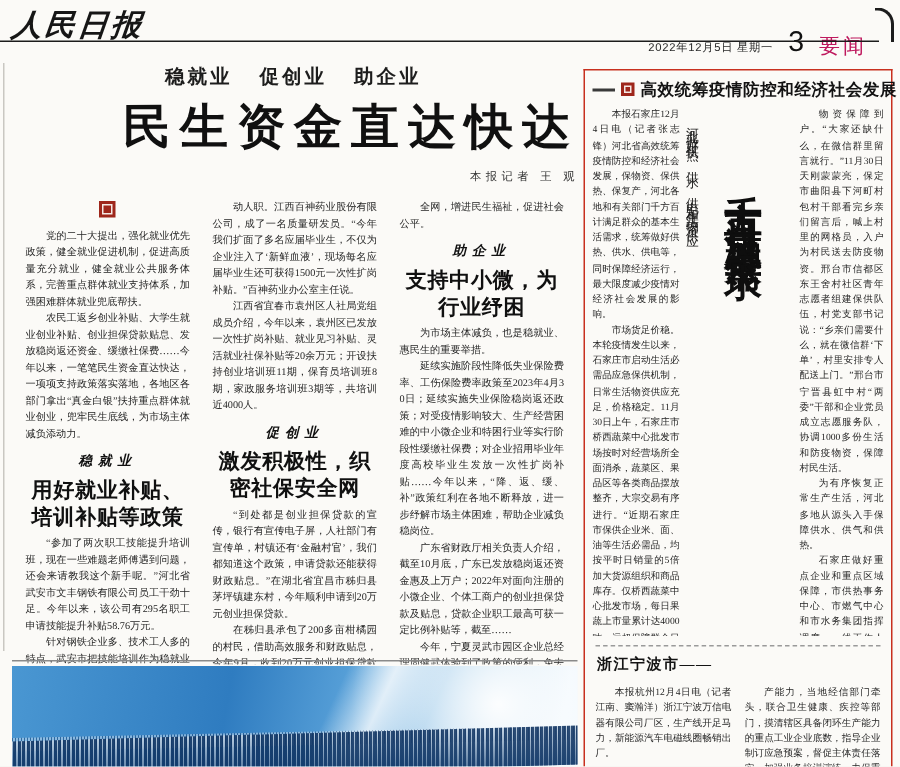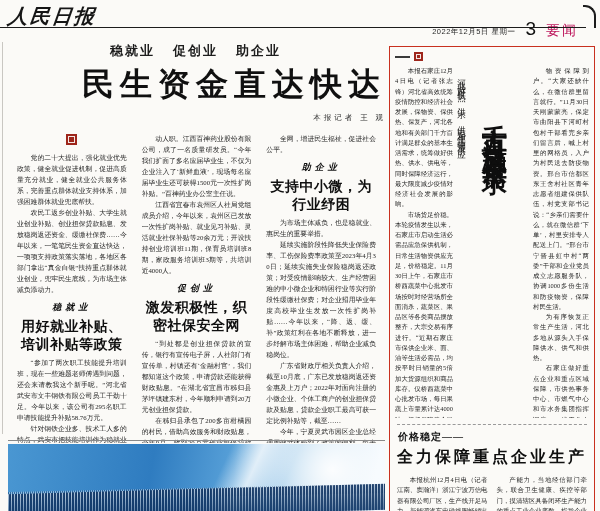--- a/index.html
+++ b/index.html
@@ -183,20 +183,21 @@
 <div class="photo">
   <div class="streak"></div>
   <div class="panels2"></div>
   <div class="panels"></div>
 </div>
 
 <div class="sidebox">
   <div class="sidebox-header">
     <span class="sb-dash"></span>
     <span class="pd-icon small"></span>
+    <span class="sb-title">高效统筹疫情防控和经济社会发展</span>
   </div>
 
   <div class="art1">
     <div class="a1-col a1-left">
       <p>本报石家庄12月4日电（记者张志锋）河北省高效统筹疫情防控和经济社会发展，保物资、保供热、保复产，河北各地和有关部门千方百计满足群众的基本生活需求，统筹做好供热、供水、供电等，同时保障经济运行，最大限度减少疫情对经济社会发展的影响。</p>
       <p>市场货足价稳。本轮疫情发生以来，石家庄市启动生活必需品应急保供机制，日常生活物资供应充足，价格稳定。11月30日上午，石家庄市桥西蔬菜中心批发市场按时对经营场所全面消杀，蔬菜区、果品区等各类商品摆放整齐，大宗交易有序进行。“近期石家庄市保供企业米、面、油等生活必需品，均按平时日销量的5倍加大货源组织和商品库存。仅桥西蔬菜中心批发市场，每日果蔬上市量累计达4000吨，远超保障群众日常需求。”石家庄市商务局党组书记、局长王晓辉说，为保障物资配送及时，石家庄市组建无接触配送队伍，组织物资企业员工、志愿者等及时将商品送达居民。</p>
 
     </div>
     <div class="a1-mid">
       <div class="v-subtitle">河北做好供热、供水、供电和生活物资供应</div>
@@ -206,22 +207,21 @@
       <p>物资保障到户。“大家还缺什么，在微信群里留言就行。”11月30日天刚蒙蒙亮，保定市曲阳县下河町村包村干部看完乡亲们留言后，喊上村里的网格员，入户为村民送去防疫物资。邢台市信都区东王舍村社区青年志愿者组建保供队伍，村党支部书记说：“乡亲们需要什么，就在微信群‘下单’，村里安排专人配送上门。”邢台市宁晋县虹中村“两委”干部和企业党员成立志愿服务队，协调1000多份生活和防疫物资，保障村民生活。</p>
       <p>为有序恢复正常生产生活，河北多地从源头入手保障供水、供气和供热。</p>
       <p>石家庄做好重点企业和重点区域保障，市供热事务中心、市燃气中心和市水务集团指挥调度，一线工作人员全员在岗，紧盯疫情防控重点区域、重点用户单位等，全力做好保供。近日邢台市宁晋县由发改局牵头发布快速复工复产的通知，政府工作人员在企业现场办公，帮助企业做好员工返岗、人员分类管理，生活环境消毒等工作。</p>
 
     </div>
   </div>
 
   <div class="sb-divider"></div>
 
   <div class="art2">
-    <div class="art2-location">价格稳定——</div>
-    <div class="art2-headline">全力保障重点企业生产</div>
+    <div class="art2-location">浙江宁波市——</div>
     <div class="art2-cols">
       <div class="art2-col">
         <p>本报杭州12月4日电（记者江南、窦瀚洋）浙江宁波万信电器有限公司厂区，生产线开足马力，新能源汽车电磁线圈畅销出厂。</p>
 
       </div>
       <div class="art2-col">
         <p>产能力，当地经信部门牵头，联合卫生健康、疾控等部门，摸清辖区具备闭环生产能力的重点工业企业底数，指导企业制订应急预案，督促主体责任落实，加强业务培训演练，力保重点企业生产不停，物流……</p>
       </div>
     </div>
   </div>

